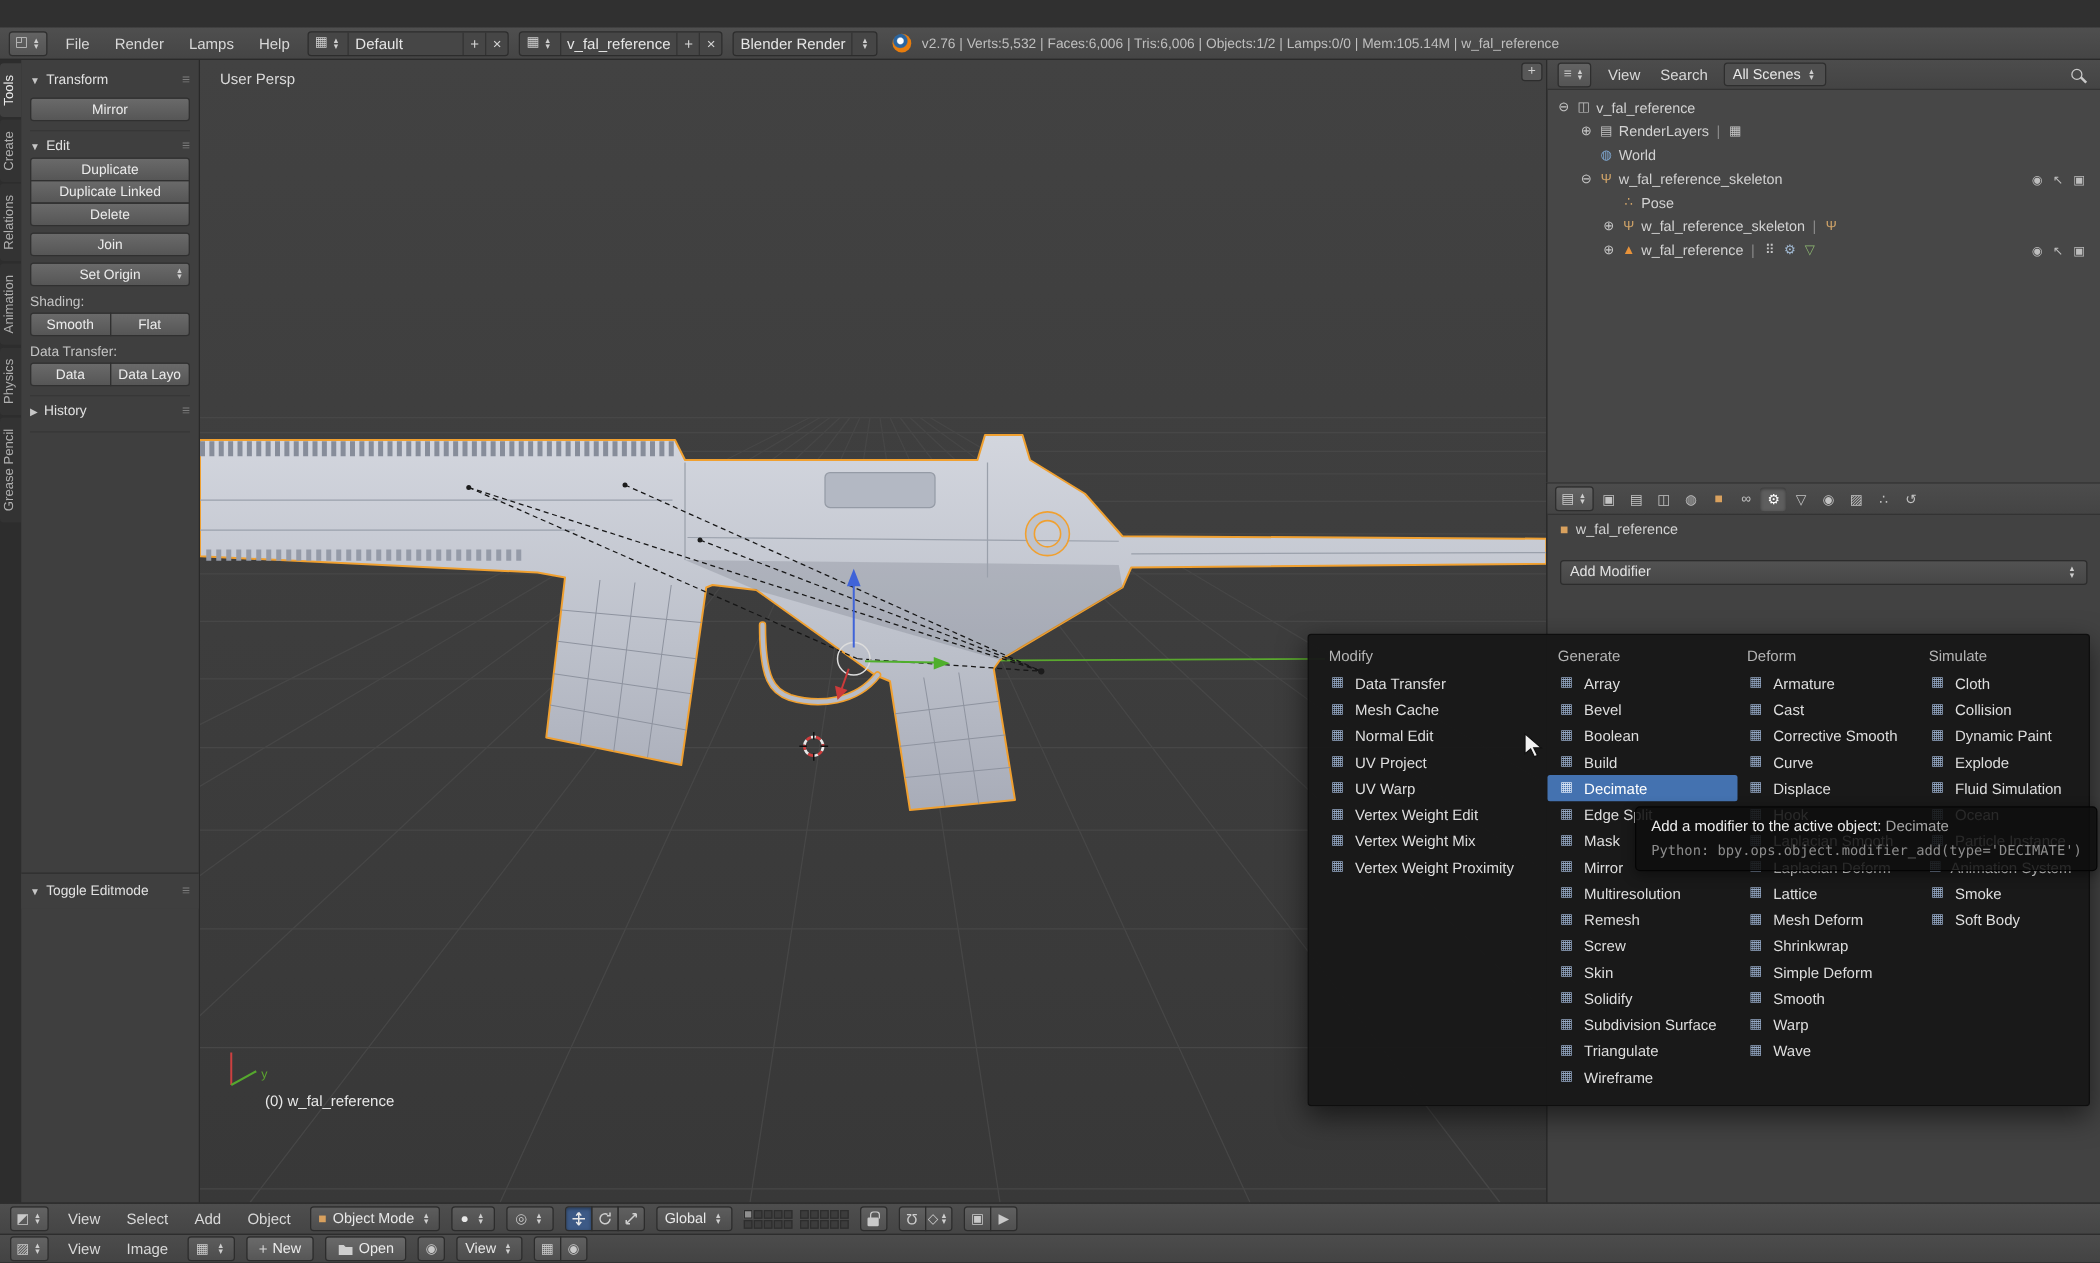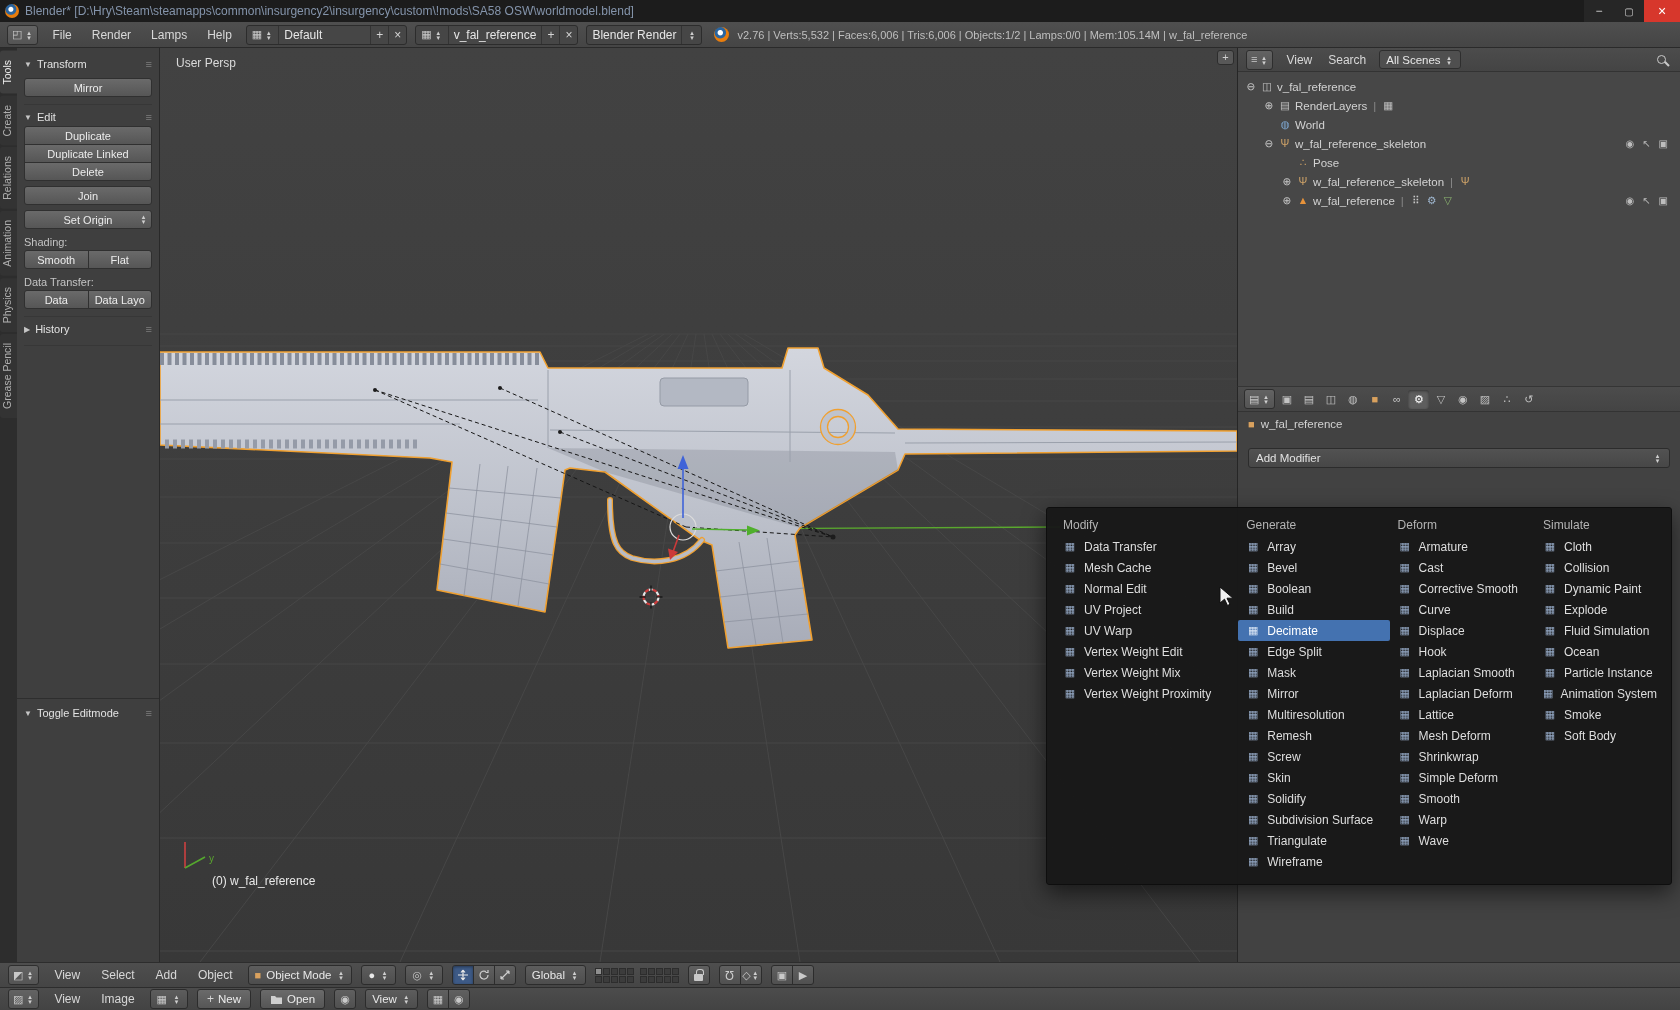--- a/index.html
+++ b/index.html
@@ -135,35 +135,20 @@
 .lockicon{width:9px;height:7px;background:#c9c9c9;border-radius:1px;position:relative;margin-top:4px}
 .lockicon::before{content:"";position:absolute;left:1.2px;top:-5px;width:6px;height:5px;border:1.5px solid #c9c9c9;border-bottom:none;border-radius:3px 3px 0 0}
 .magnet{transform:rotate(180deg);font-size:12px;color:#cdcdcd;line-height:1}
 .textbtn{display:flex;align-items:center;gap:4px;height:20px;padding:0 9px;background:linear-gradient(#6a6a6a,#565656);border:1px solid #2c2c2c;border-radius:3px;color:#ececec;font-size:11.5px}
 </style>
 </head>
 <body>
 
 <div class="app">
 
-  <div class="titlebar">
-    <span class="blender-badge"></span>
-    <span class="title">Blender* [D:\Hry\Steam\steamapps\common\insurgency2\insurgency\custom\!mods\SA58 OSW\worldmodel.blend]</span>
-    <div class="winbtns">
-      <div class="winbtn">
-          <span class="glyph-min"></span>
-        </div>
-      <div class="winbtn">
-          <span class="glyph-max"></span>
-        </div>
-      <div class="winbtn close">
-          <span class="glyph-close"></span>
-        </div>
-    </div>
-  </div>
 
   <div class="topbar">
     <div class="editor-btn">
       <span class="eico">◰</span>
       <span class="updn"></span>
     </div>
     <span class="menu-item">File</span>
     <span class="menu-item">Render</span>
     <span class="menu-item">Lamps</span>
     <span class="menu-item">Help</span>
@@ -721,20 +706,24 @@
           <span class="micon">▦</span>
           <span>Smoke</span>
         </div>
       <div class="mitem">
           <span class="micon">▦</span>
           <span>Soft Body</span>
         </div>
     </div>
   </div>
 
+  <div class="tooltip">
+    <div class="tt1"><span>Add a modifier to the active object: </span><span class="ttv">Decimate</span></div>
+    <div class="tt2">Python: bpy.ops.object.modifier_add(type='DECIMATE')</div>
+  </div>
 
   <svg class="mouse-cursor" width="16" height="22" viewBox="0 0 16 22">
     <polygon points="1,1 1,17 5.5,13.2 8.5,19.5 11,18.3 8,12.2 14,12.2" fill="#f2f2f2" stroke="#111" stroke-width="1"></polygon>
   </svg>
 
   <div class="v3d-header">
     <div class="editor-btn">
       <span class="eico">◩</span>
       <span class="updn"></span>
     </div>

